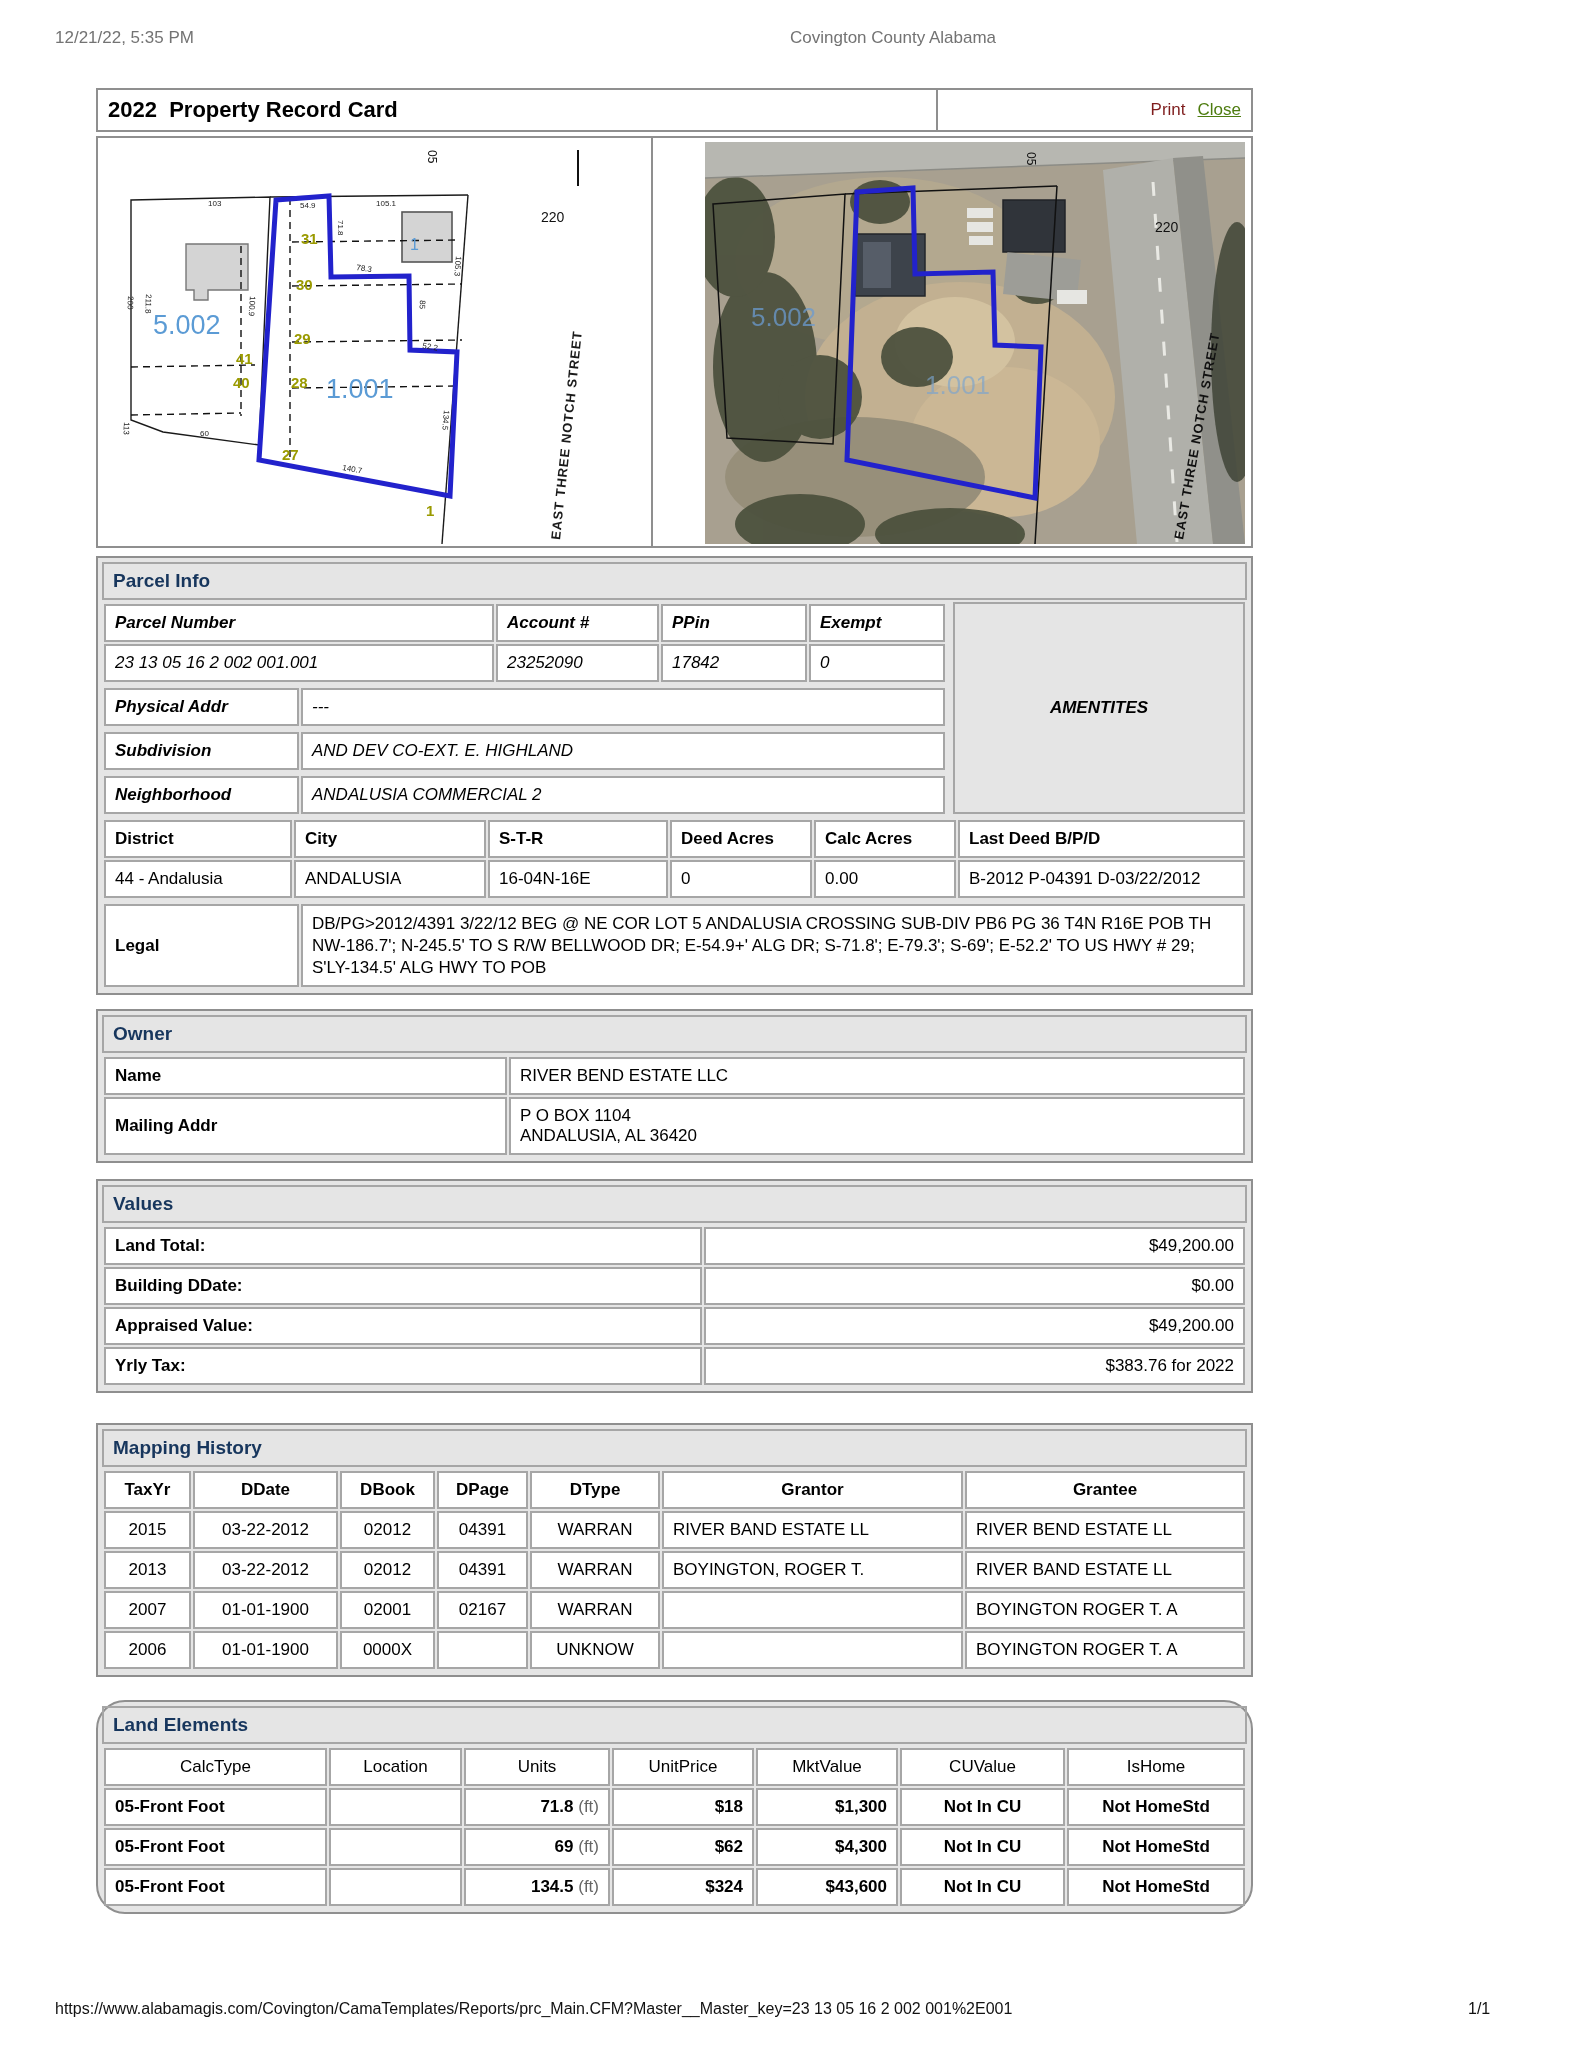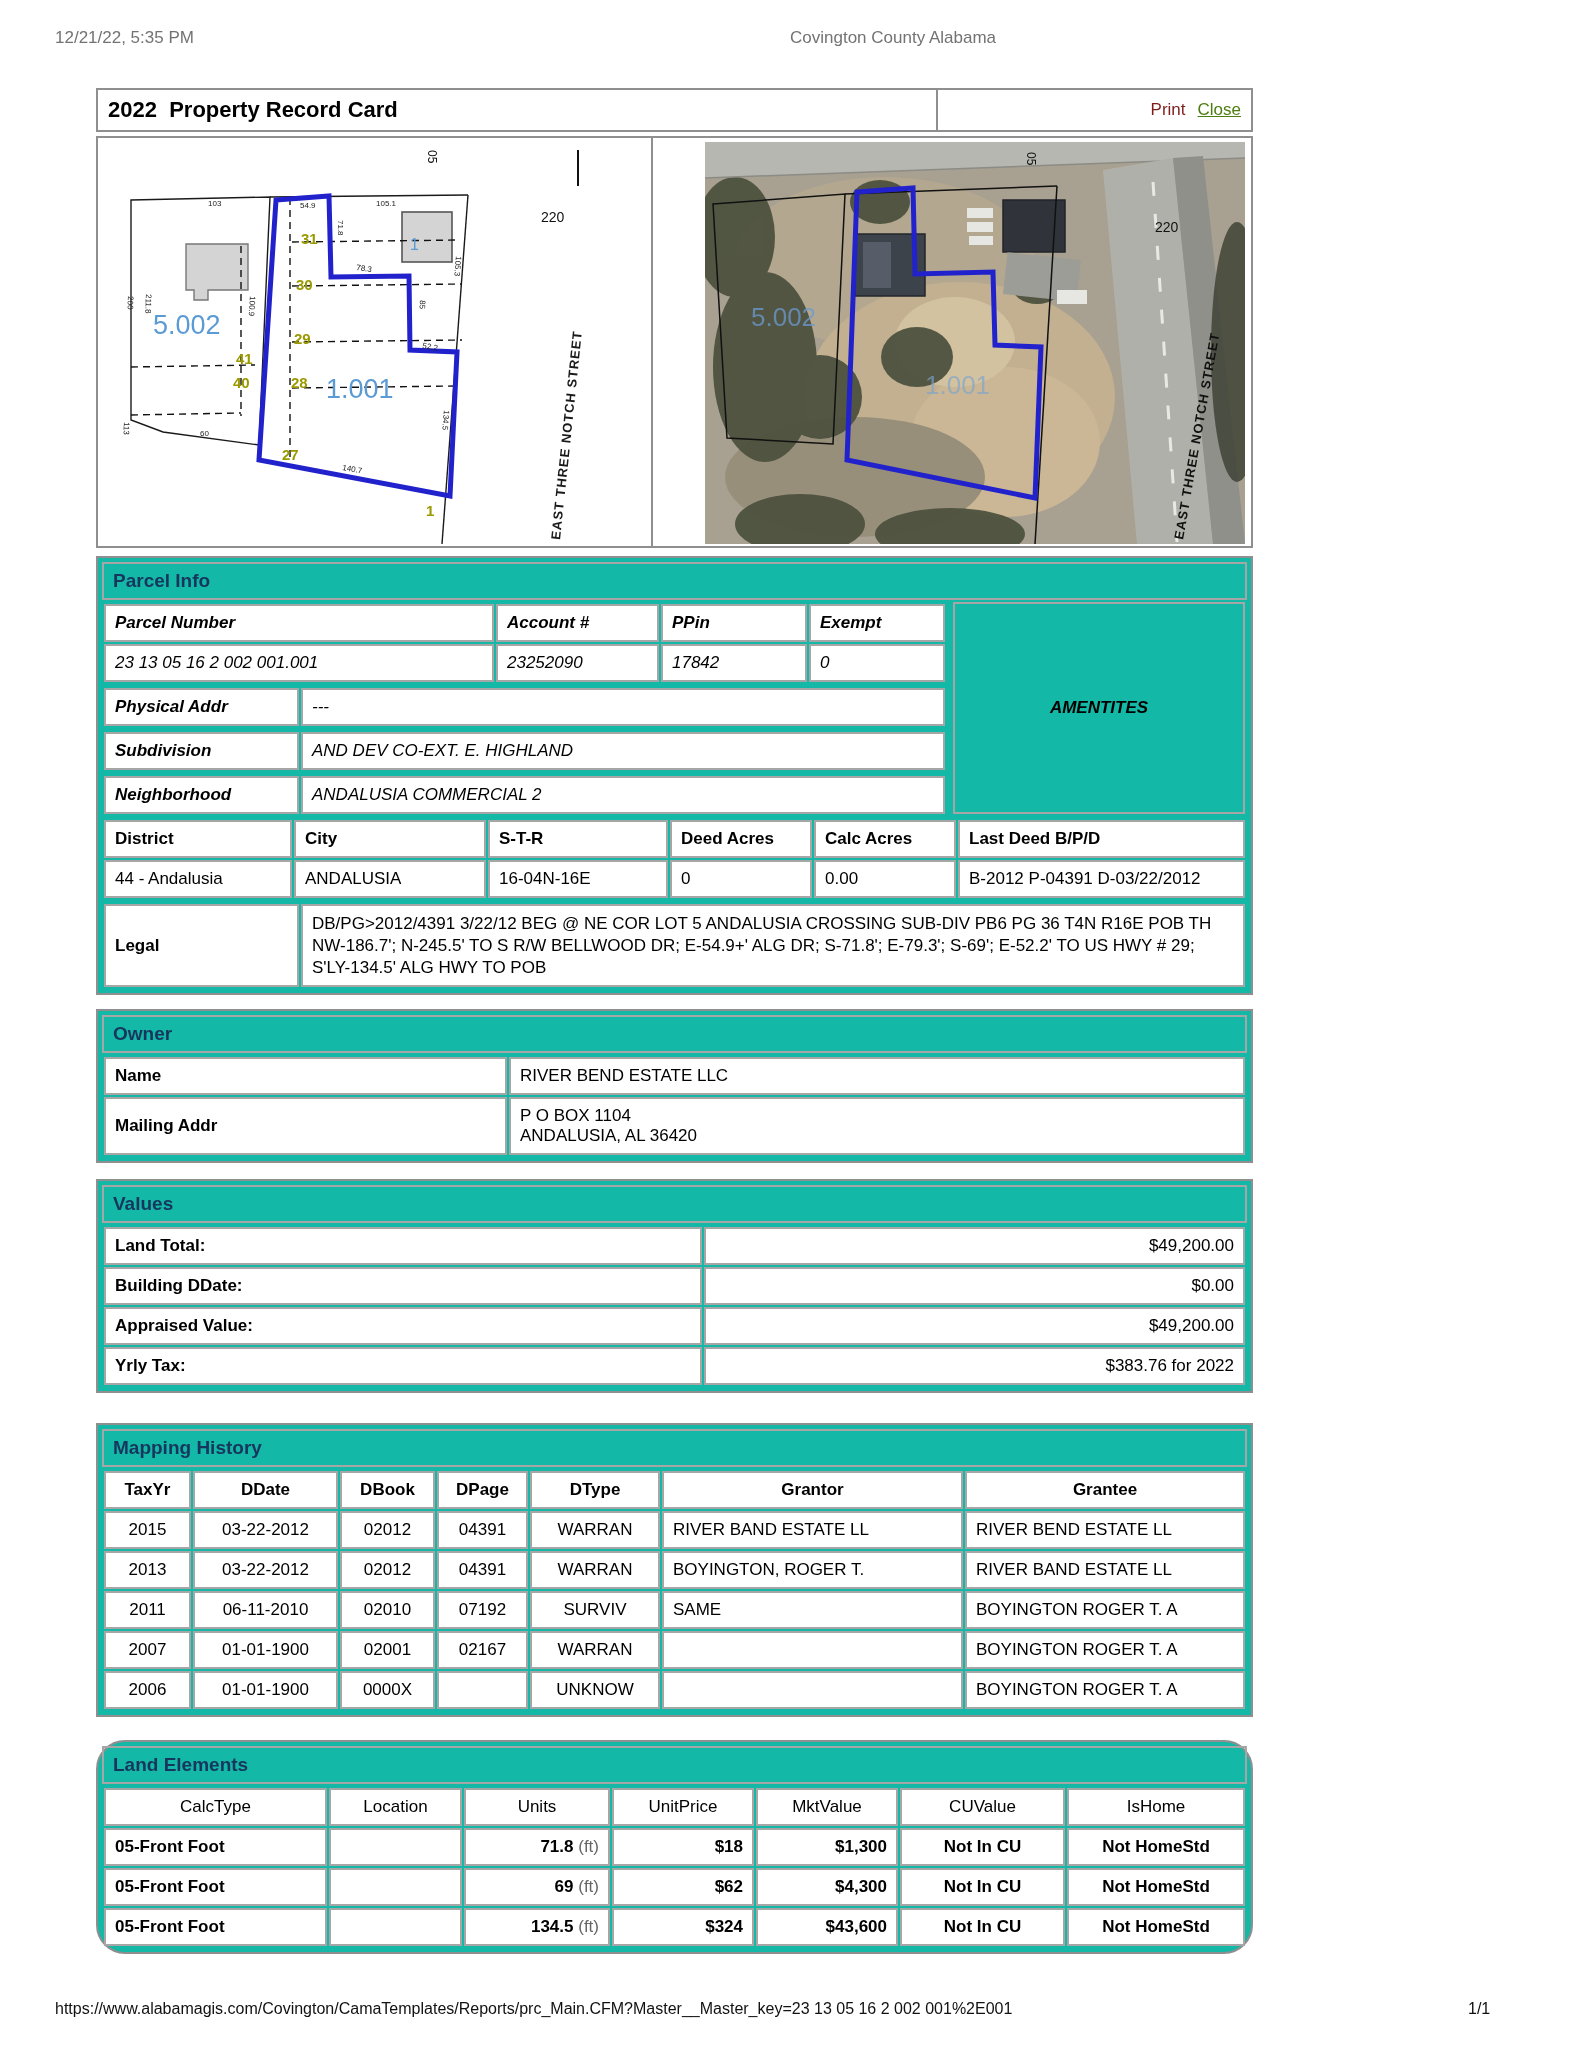--- a/index.html
+++ b/index.html
@@ -22,21 +22,21 @@
   .titlebar .t-right { flex:1; display:flex; align-items:center; justify-content:flex-end; gap:12px; padding-right:10px; }
   .print-link { color:#7f1d1d; cursor:pointer; }
   .close-link { color:#4d7c0f; text-decoration:underline; cursor:pointer; }
 
   
   .maps { display:flex; height:412px; margin-bottom:8px; }
   .map-left { flex:0 0 555px; border-right:2px solid #8f8f8f; background:#fff; }
   .map-right { flex:1; background:#fff; padding:4px 0 4px 52px; }
 
   
-  .section { border:2px solid #8f8f8f; padding:4px; margin-bottom:12px; background:#14b8a6; }
+  .section { border:2px solid #8f8f8f; padding:4px; margin-bottom:12px; background:#e5e5e5; }
   .section-title { border:2px solid #a6a6a6; padding:6px 9px; font-size:19px; font-weight:bold; color:#17365d; }
   table.grid { border-collapse:separate; border-spacing:2px; width:100%; margin-top:2px; }
   table.grid td, table.grid th { border:2px solid #a6a6a6; padding:7px 9px; font-size:17px; text-align:left; vertical-align:middle; background:#fff; }
   table.grid th { font-weight:bold; }
   .b { font-weight:bold; }
   .num { text-align:right !important; }
   .ctr { text-align:center !important; }
   .unit-suffix { color:#666; font-weight:normal; }
 
   
@@ -382,29 +382,20 @@
       <tr>
         <td class="ctr">2013</td>
         <td class="ctr">03-22-2012</td>
         <td class="ctr">02012</td>
         <td class="ctr">04391</td>
         <td class="ctr">WARRAN</td>
         <td>BOYINGTON, ROGER T.</td>
         <td>RIVER BAND ESTATE LL</td>
       </tr>
       <tr>
-        <td class="ctr">2011</td>
-        <td class="ctr">06-11-2010</td>
-        <td class="ctr">02010</td>
-        <td class="ctr">07192</td>
-        <td class="ctr">SURVIV</td>
-        <td>SAME</td>
-        <td>BOYINGTON ROGER T. A</td>
-      </tr>
-      <tr>
         <td class="ctr">2007</td>
         <td class="ctr">01-01-1900</td>
         <td class="ctr">02001</td>
         <td class="ctr">02167</td>
         <td class="ctr">WARRAN</td>
         <td></td>
         <td>BOYINGTON ROGER T. A</td>
       </tr>
       <tr>
         <td class="ctr">2006</td>

